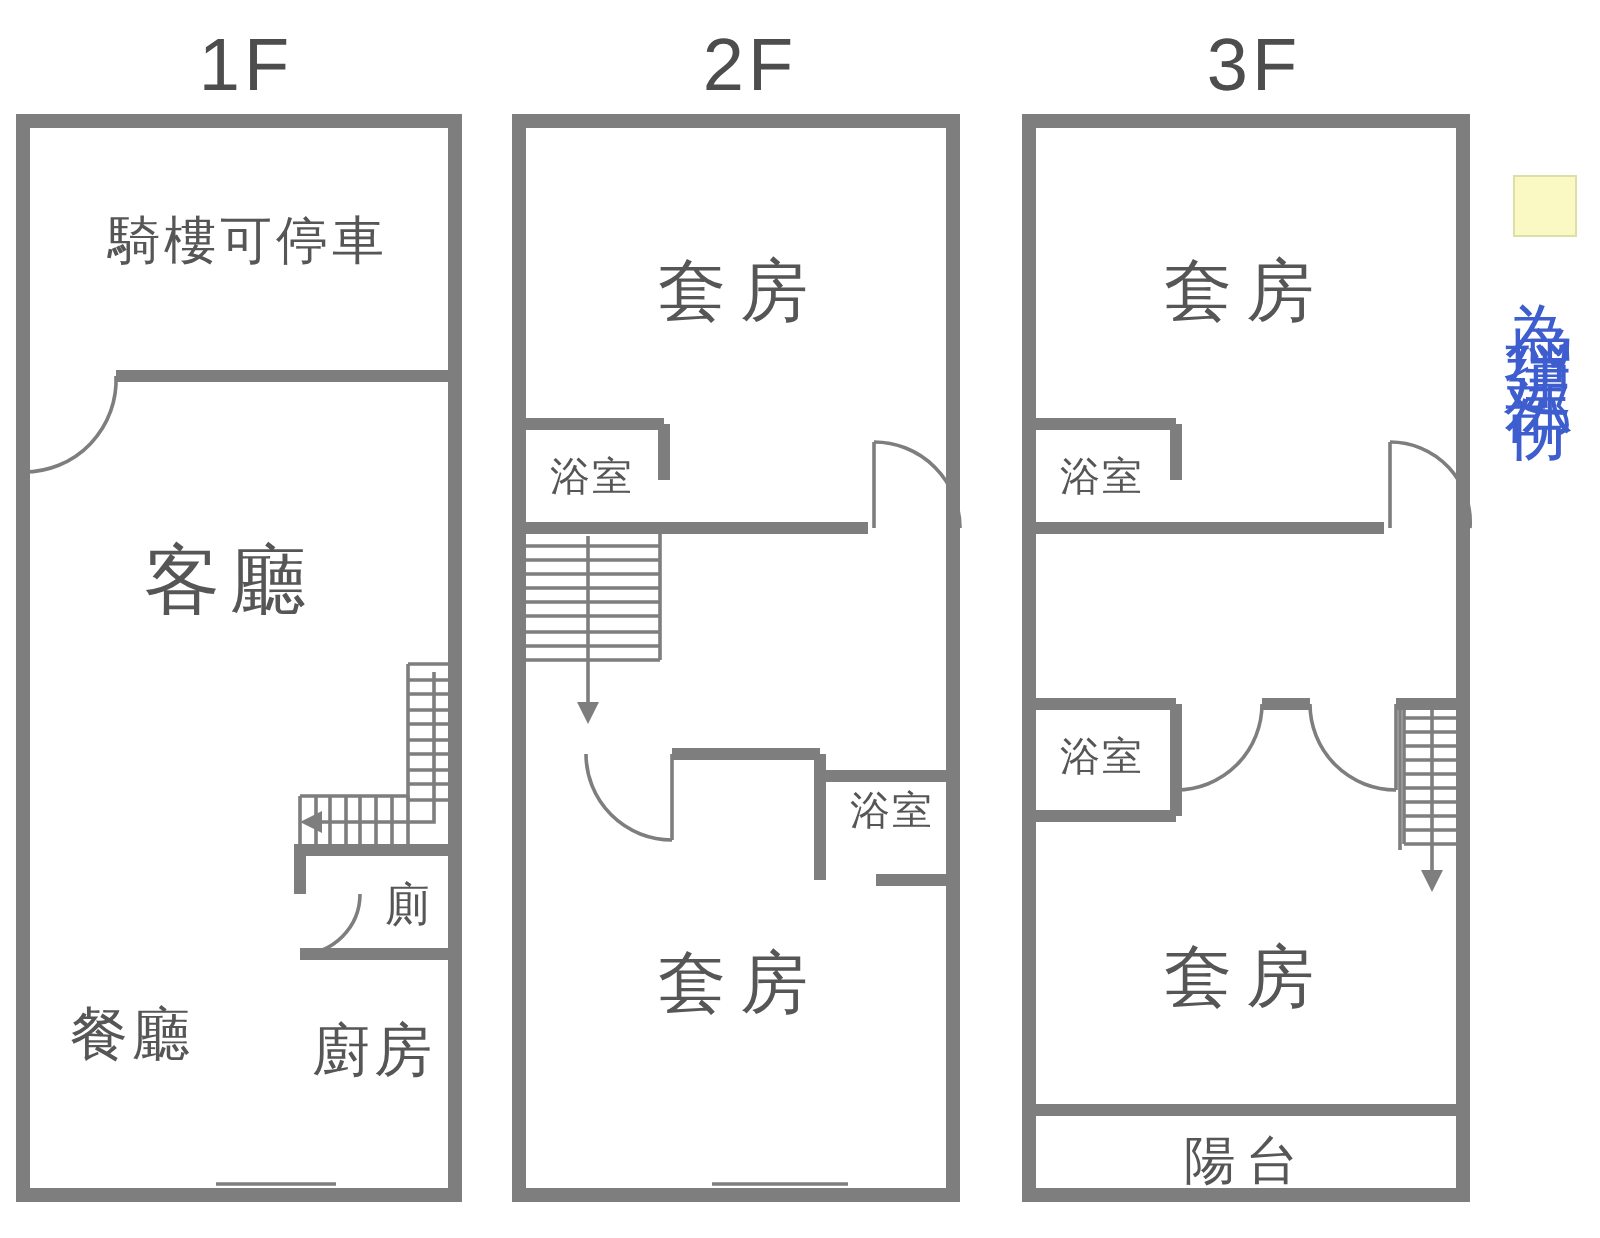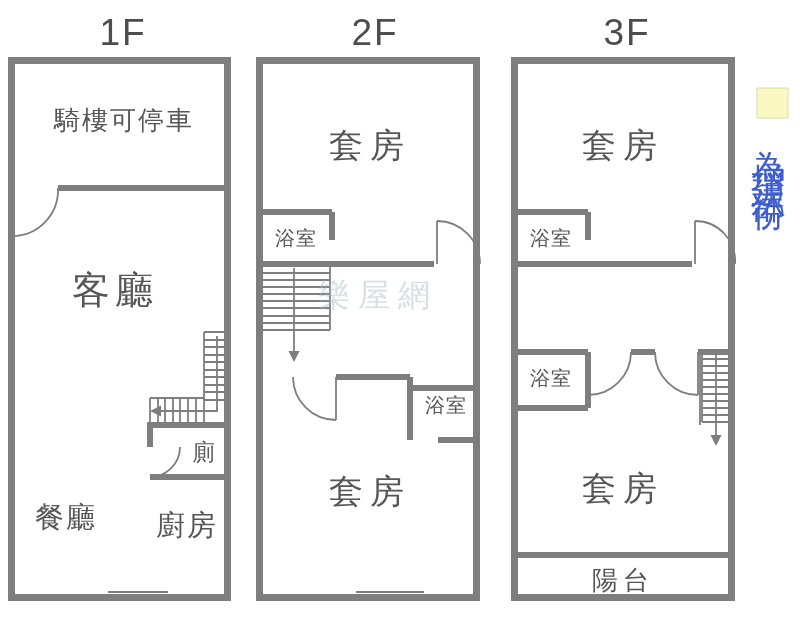--- a/index.html
+++ b/index.html
@@ -132,15 +132,14 @@
       <text class="lbl-sm" x="551" y="385">浴室</text>
       <text class="lbl-lg" x="623" y="500">套房</text>
       <text class="lbl-balcony" x="623" y="589">陽台</text>
     </g>
 
     <rect x="757" y="88" width="31" height="30" stroke="#DEDEA8" stroke-width="1" fill="#FAF8C3"></rect>
   </svg>
 
   <div id="legend-text">為增建部份</div>
 
-  <div id="watermark">樂屋網</div>
 
 </div>
 
 </body></html>

